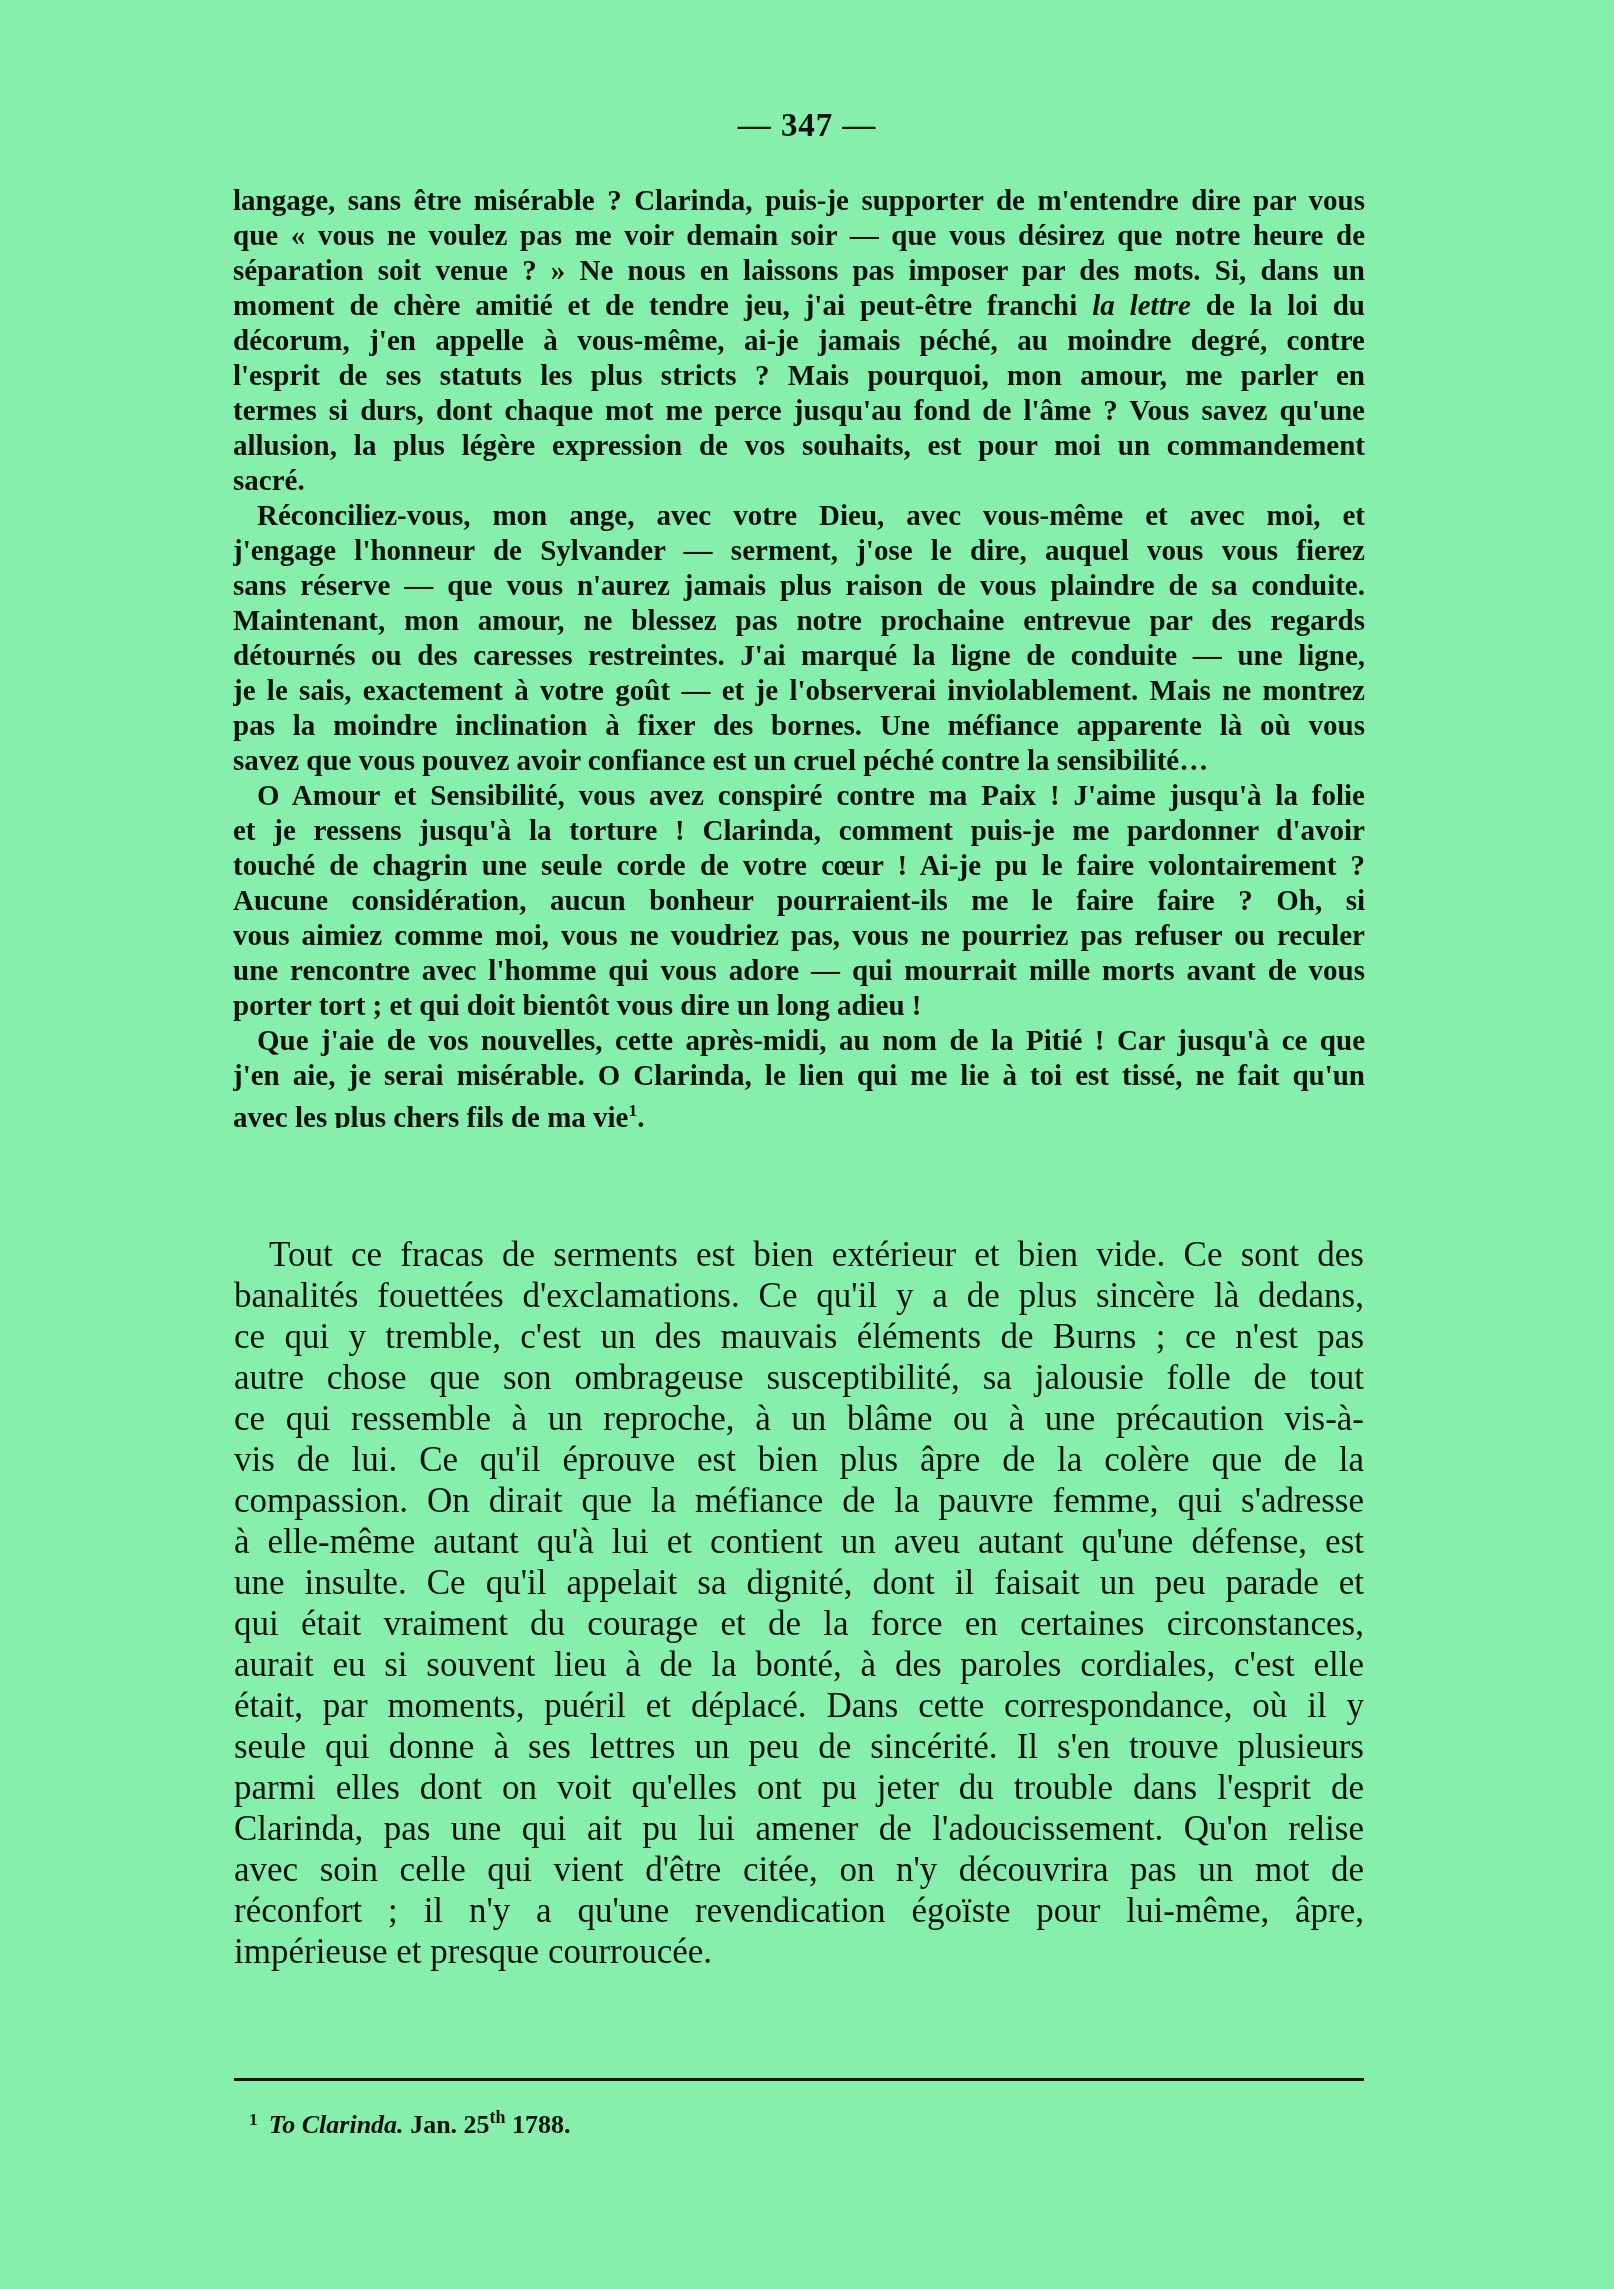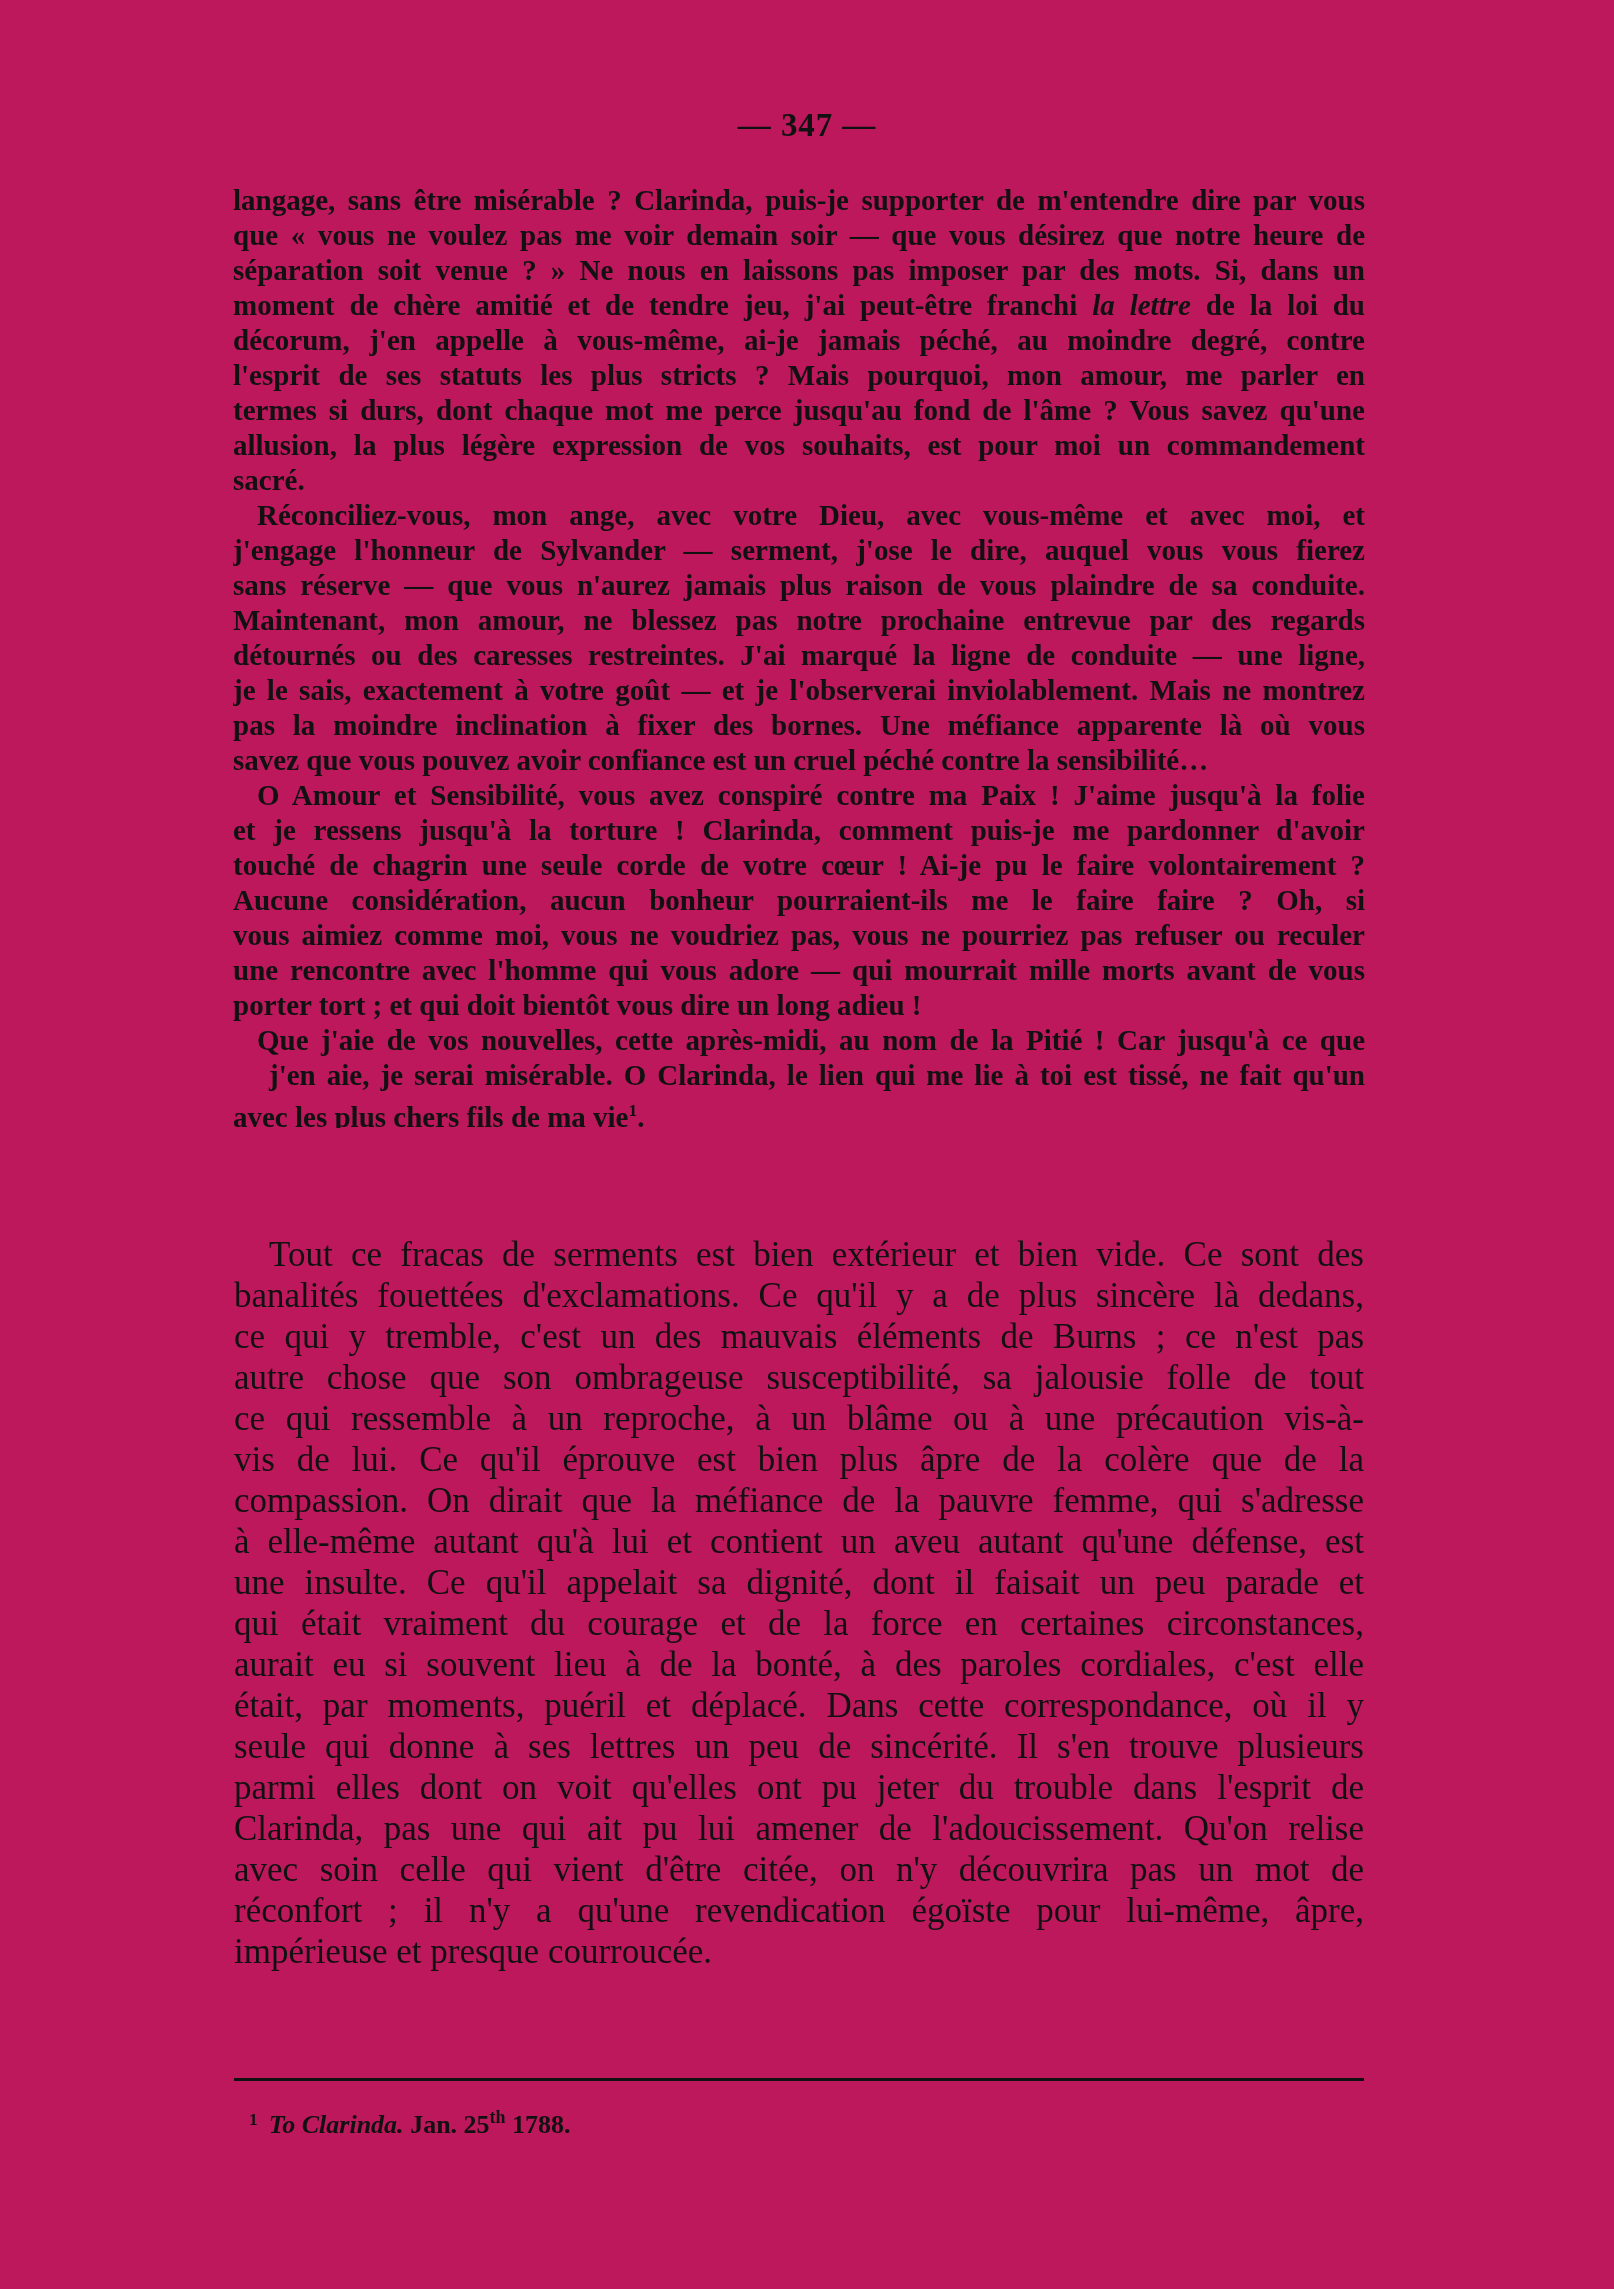--- a/index.html
+++ b/index.html
@@ -1,17 +1,17 @@
 <!DOCTYPE html>
 <html style="font-size:14.8px"><head>
 <meta charset="utf-8">
 <style>
   html, body { margin: 0; padding: 0; background: #ffffff; }
   body { width: 1614px; height: 2290px; position: relative; overflow: hidden; color: #111; }
-  .page { position: absolute; left: 0; top: 0; width: 1614px; height: 2290px; background: #be185d; }
+  .page { position: absolute; left: 0; top: 0; width: 1614px; height: 2290px; background: #86efac; }
   .page-number {
     position: absolute; left: 0; width: 100%; top: 107px; text-align: center;
     font-family: "Liberation Serif", serif; font-weight: bold; font-size: 33px; letter-spacing: 0.9px;
   }
   .letter {
     position: absolute; left: 233px; width: 1132px; top: 183px;
     font-family: "Liberation Serif", serif; font-weight: bold; font-size: 29px;
     line-height: 35px;
   }
   .letter .line, .body .line {
@@ -67,21 +67,21 @@
       <div class="line"><span class="condense" style="text-align: justify; text-align-last: justify;">pas la moindre inclination à fixer des bornes. Une méfiance apparente là où vous</span></div>
       <div class="line last"><span class="condense">savez que vous pouvez avoir confiance est un cruel péché contre la sensibilité…</span></div>
       <div class="line indent"><span class="condense" style="text-align: justify; text-align-last: justify;">O Amour et Sensibilité, vous avez conspiré contre ma Paix ! J'aime jusqu'à la folie</span></div>
       <div class="line"><span class="condense" style="text-align: justify; text-align-last: justify;">et je ressens jusqu'à la torture ! Clarinda, comment puis-je me pardonner d'avoir</span></div>
       <div class="line"><span class="condense" style="text-align: justify; text-align-last: justify;">touché de chagrin une seule corde de votre cœur ! Ai-je pu le faire volontairement ?</span></div>
       <div class="line"><span class="condense" style="text-align: justify; text-align-last: justify;">Aucune considération, aucun bonheur pourraient-ils me le faire faire ? Oh, si</span></div>
       <div class="line"><span class="condense" style="text-align: justify; text-align-last: justify;">vous aimiez comme moi, vous ne voudriez pas, vous ne pourriez pas refuser ou reculer</span></div>
       <div class="line"><span class="condense" style="text-align: justify; text-align-last: justify;">une rencontre avec l'homme qui vous adore — qui mourrait mille morts avant de vous</span></div>
       <div class="line last"><span class="condense">porter tort ; et qui doit bientôt vous dire un long adieu !</span></div>
       <div class="line indent"><span class="condense" style="text-align: justify; text-align-last: justify; font-family: Liberation Serif, serif;">Que j'aie de vos nouvelles, cette après-midi, au nom de la Pitié ! Car jusqu'à ce que</span></div>
-      <div class="line"><span class="condense" style="text-align: justify; text-align-last: justify; margin-left: 36px;">j'en aie, je serai misérable. O Clarinda, le lien qui me lie à toi est tissé, ne fait qu'un</span></div>
+      <div class="line"><span class="condense" style="text-align: justify; text-align-last: justify;">j'en aie, je serai misérable. O Clarinda, le lien qui me lie à toi est tissé, ne fait qu'un</span></div>
       <div class="line last"><span class="condense"><span>avec les plus chers fils de ma vie</span><sup style="font-size: 17.5px;">1</sup><span>.</span></span></div>
     </div>
 
   <div class="body" id="body">
       <div class="line indent"><span class="condense" style="text-align: justify; text-align-last: justify;">Tout ce fracas de serments est bien extérieur et bien vide. Ce sont des</span></div>
       <div class="line"><span class="condense" style="text-align: justify; text-align-last: justify;">banalités fouettées d'exclamations. Ce qu'il y a de plus sincère là dedans,</span></div>
       <div class="line"><span class="condense" style="text-align: justify; text-align-last: justify;">ce qui y tremble, c'est un des mauvais éléments de Burns ; ce n'est pas</span></div>
       <div class="line"><span class="condense" style="text-align: justify; text-align-last: justify;">autre chose que son ombrageuse susceptibilité, sa jalousie folle de tout</span></div>
       <div class="line"><span class="condense" style="text-align: justify; text-align-last: justify;">ce qui ressemble à un reproche, à un blâme ou à une précaution vis-à-</span></div>
       <div class="line"><span class="condense" style="text-align: justify; text-align-last: justify;">vis de lui. Ce qu'il éprouve est bien plus âpre de la colère que de la</span></div>

